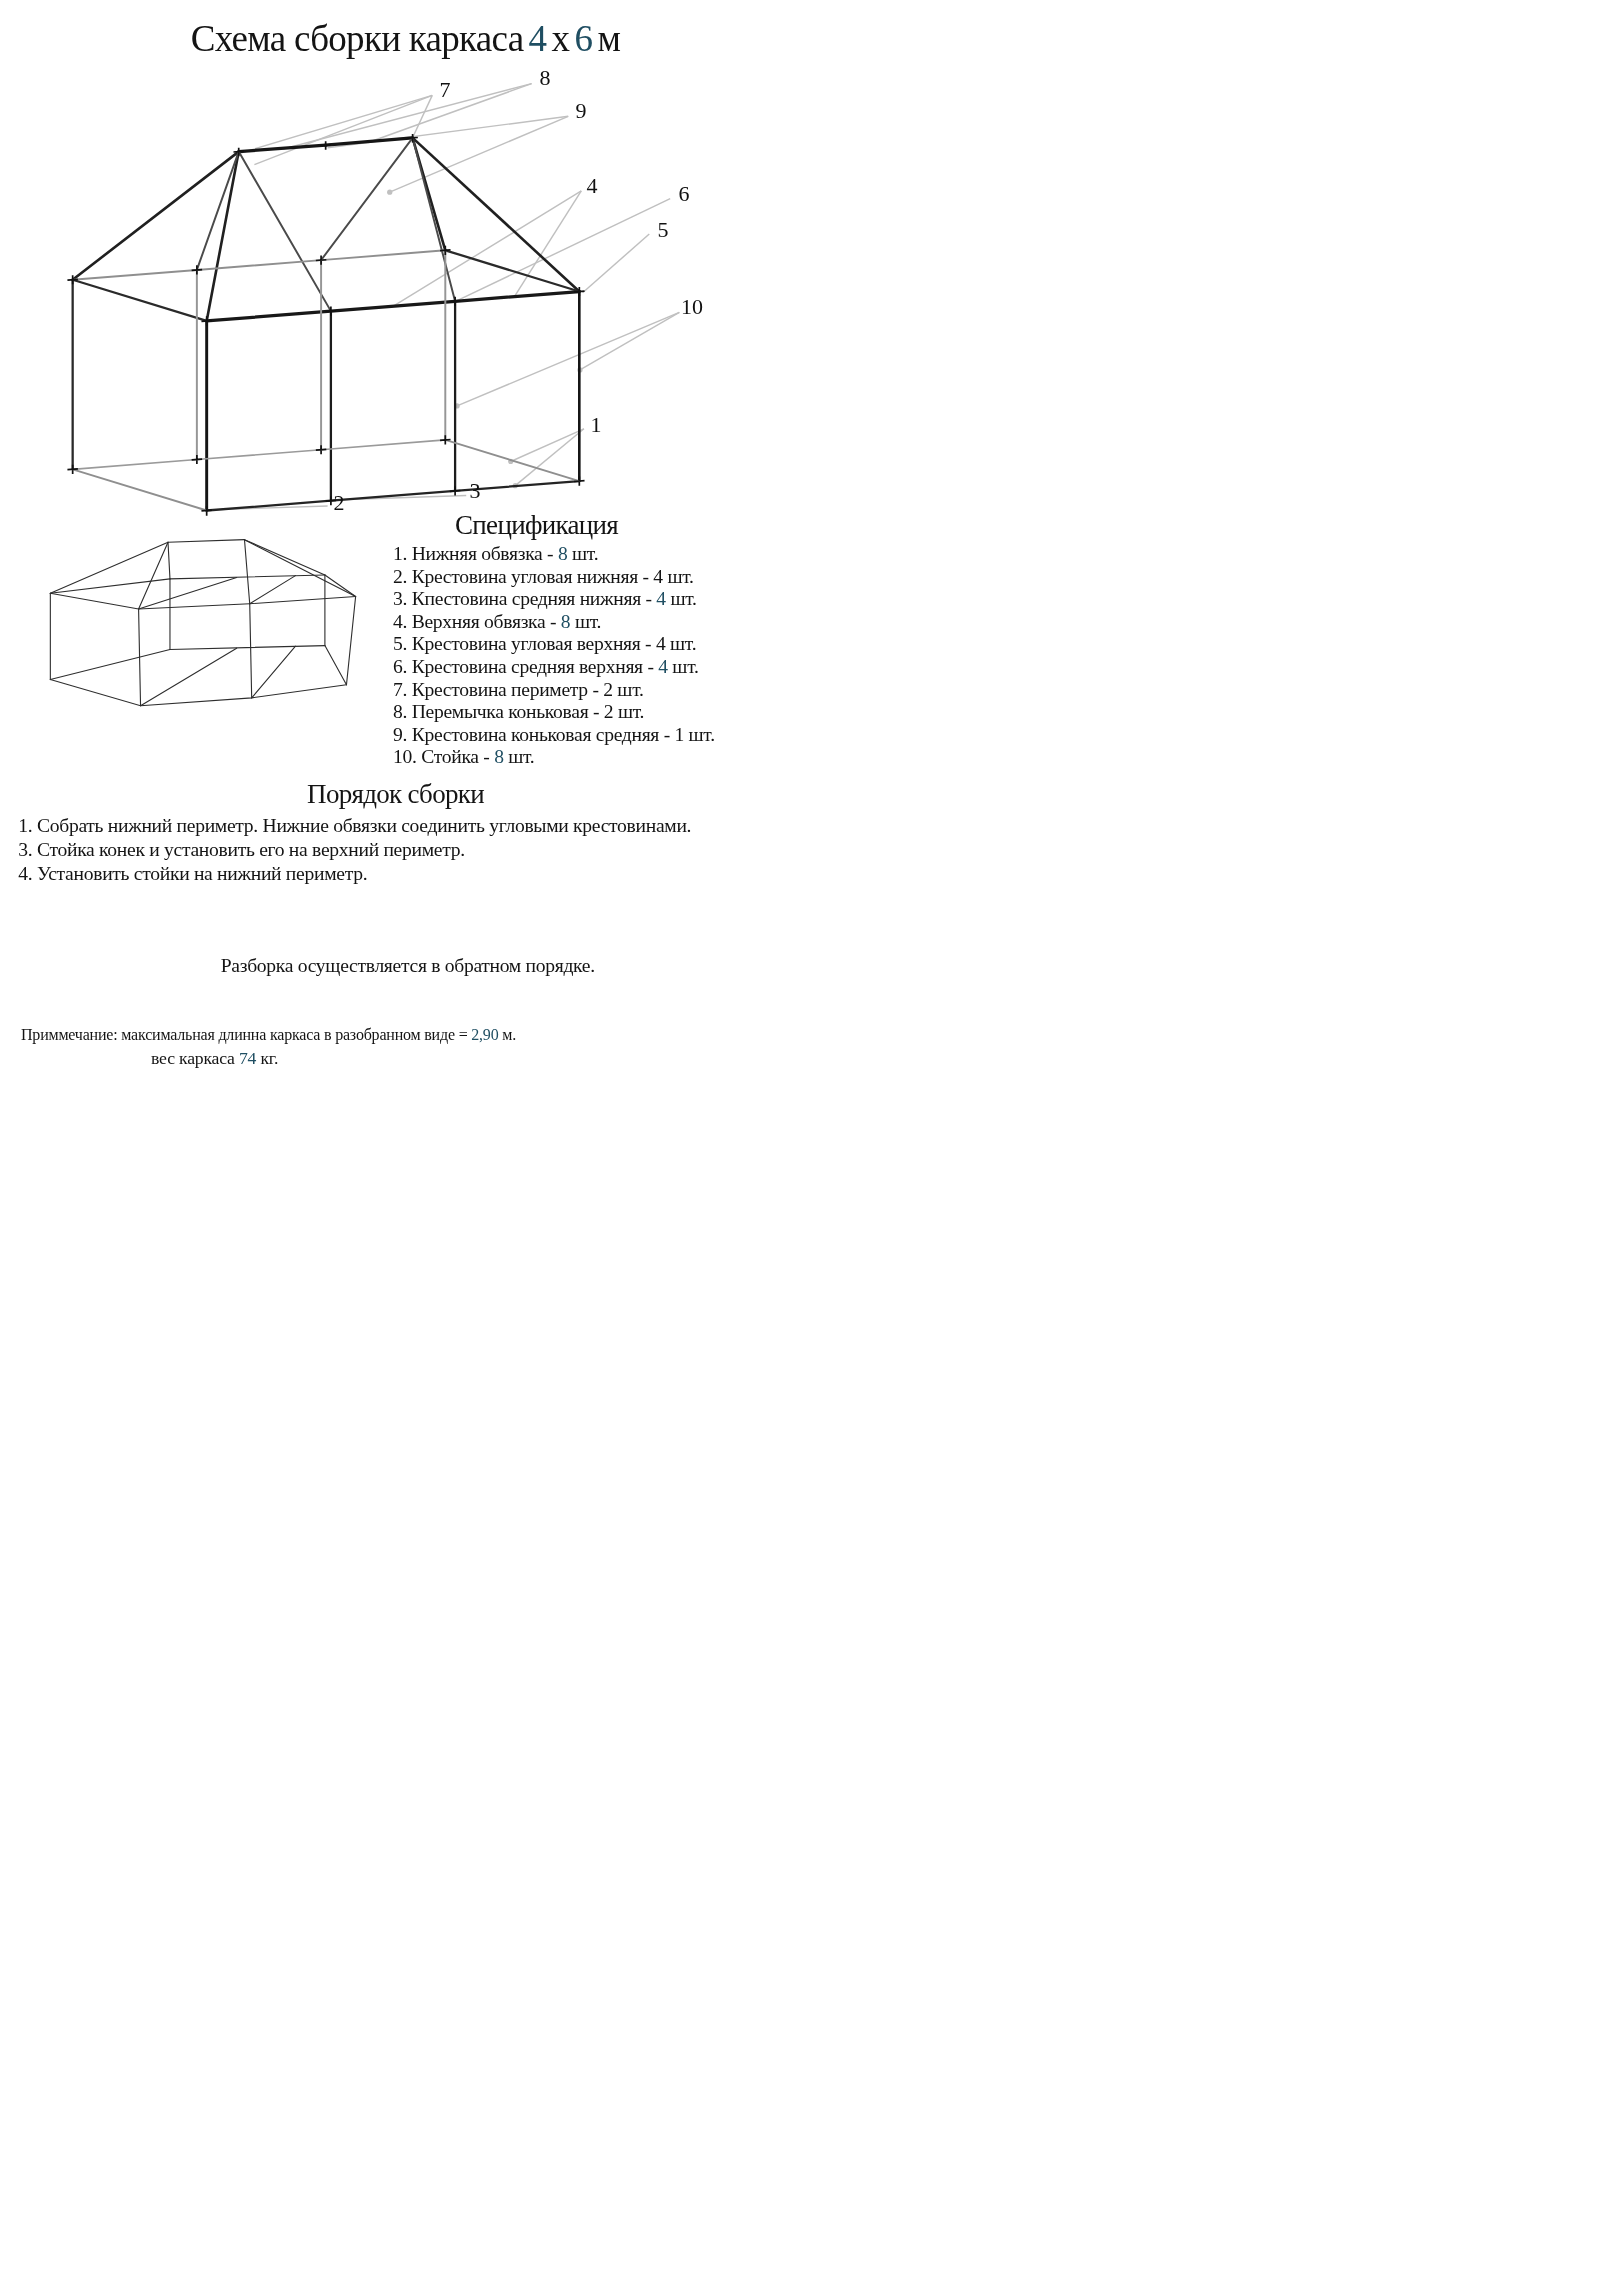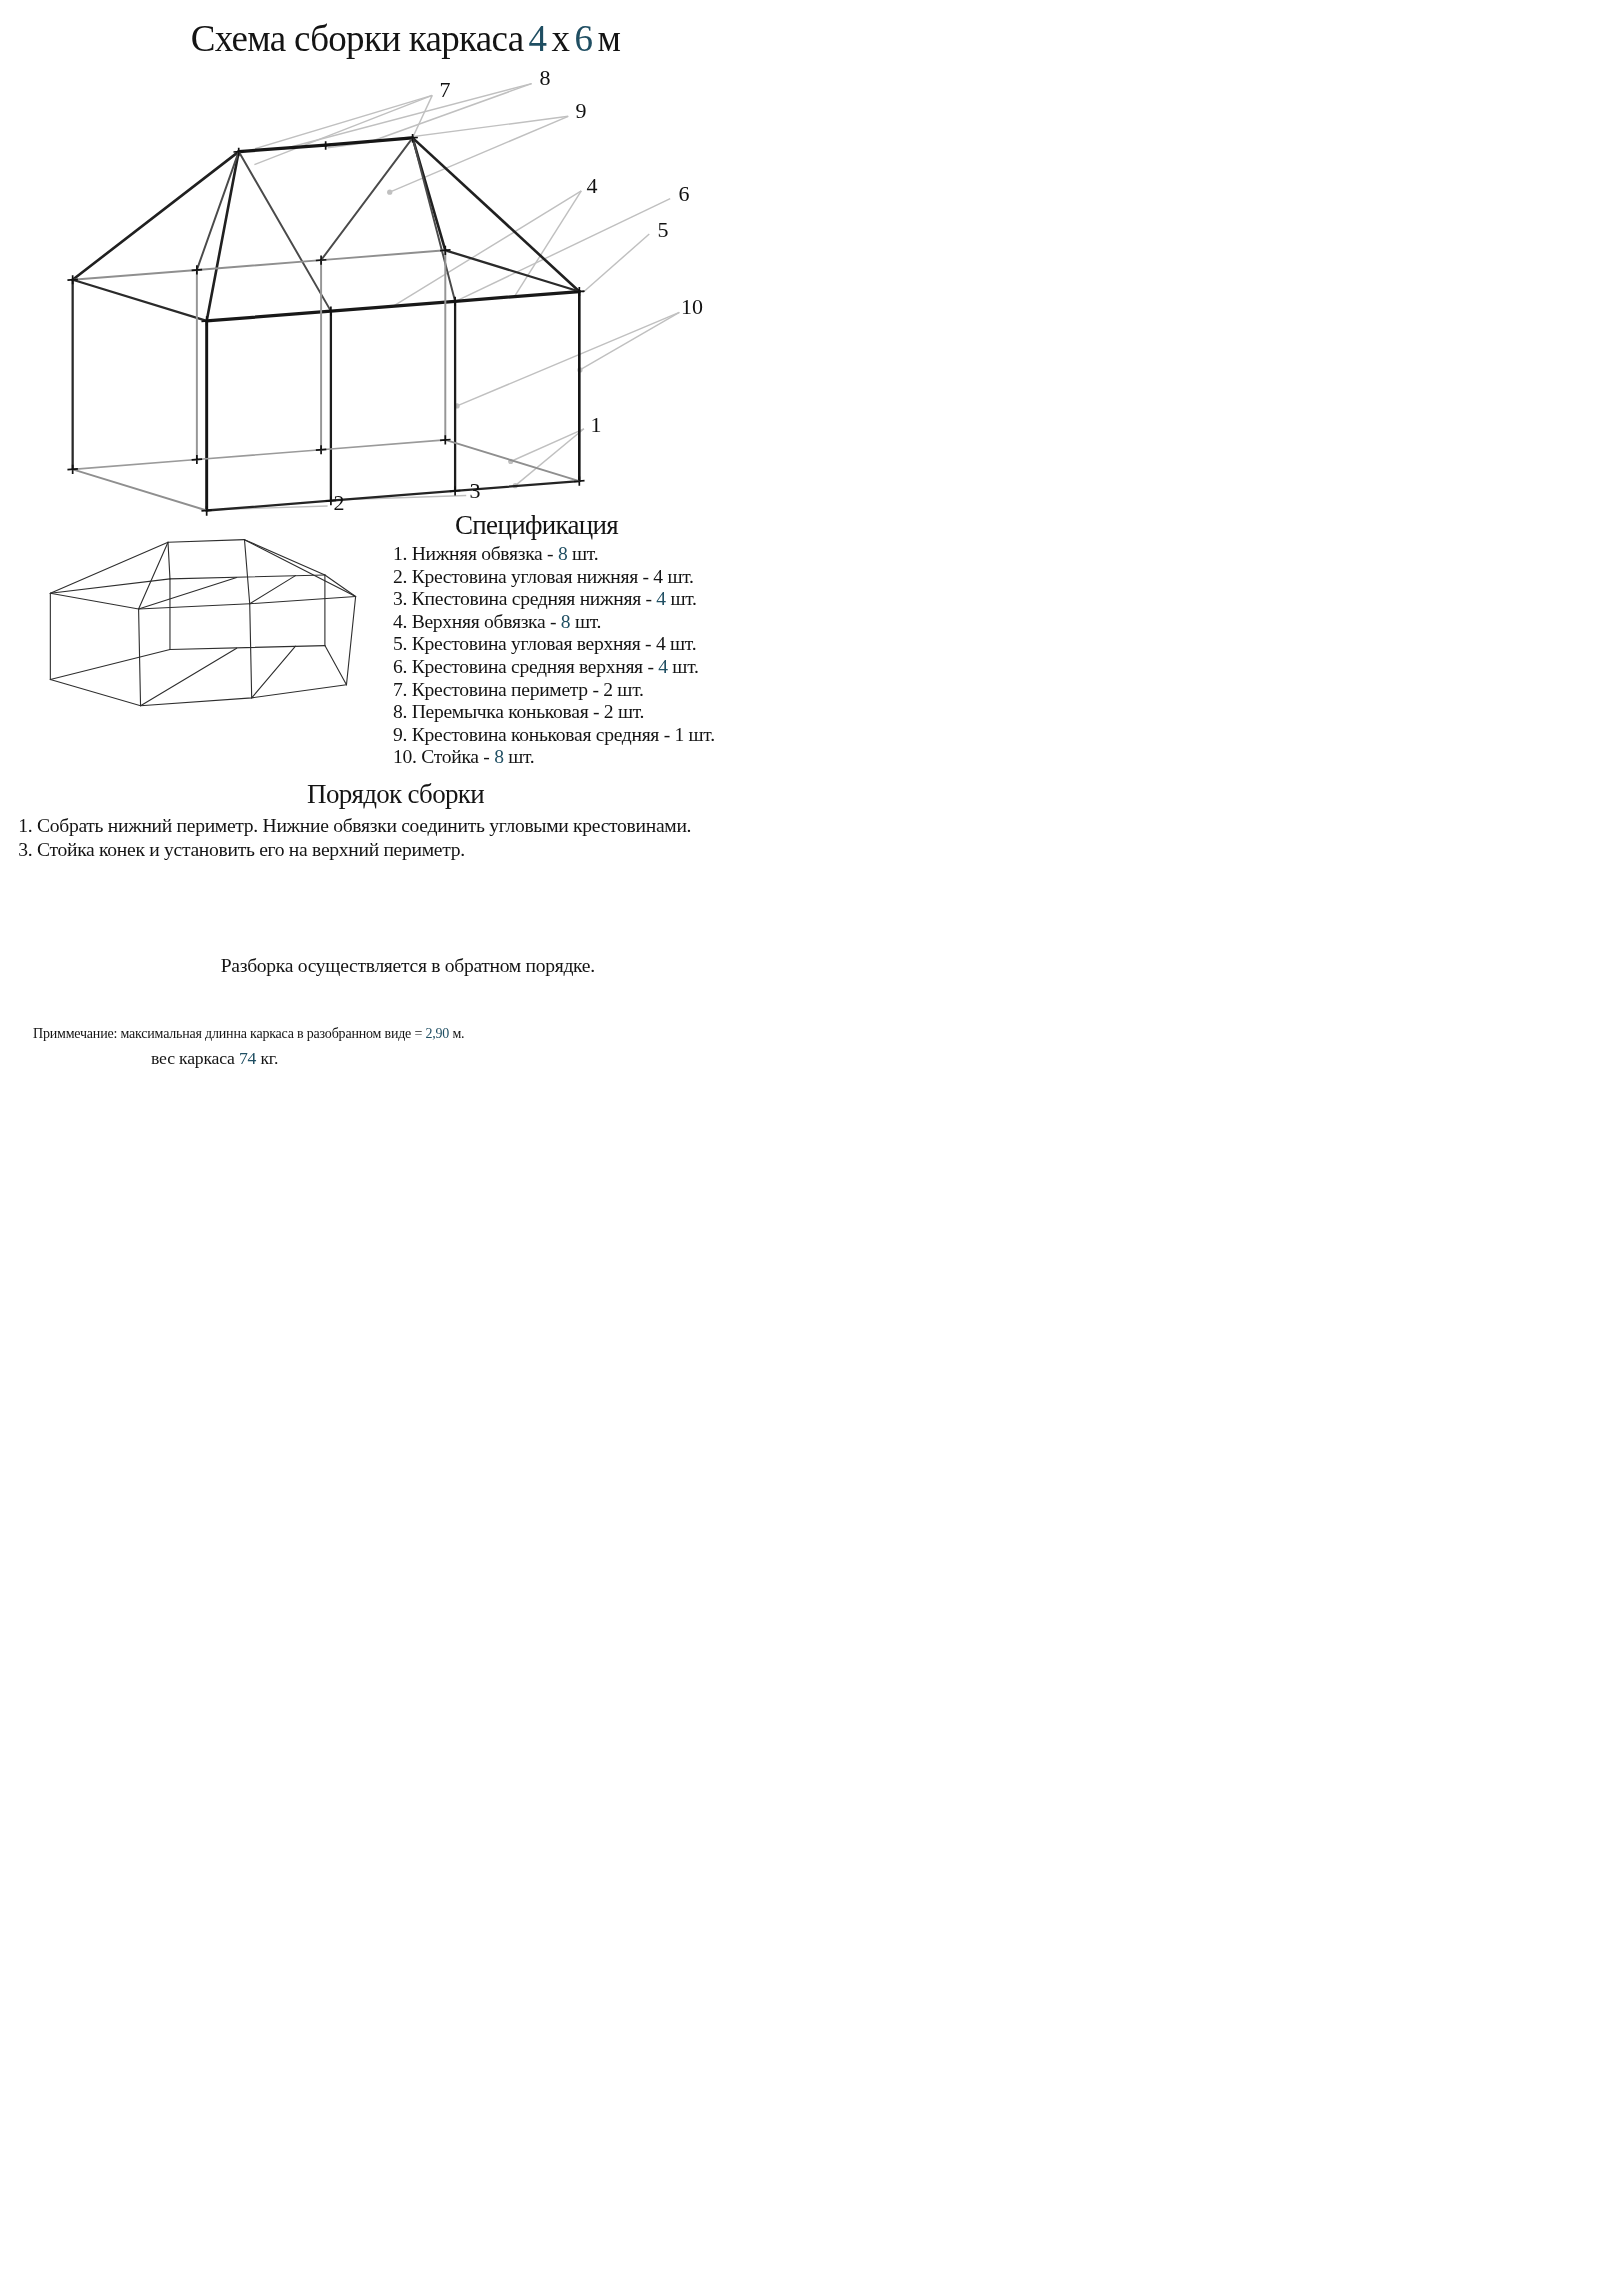--- a/index.html
+++ b/index.html
@@ -48,21 +48,21 @@
     font-size:19.6px;letter-spacing:-0.3px;
   }
   .assembly-list li{height:24px;white-space:nowrap;}
   .disassembly{
     position:absolute;left:18.3px;top:955px;width:779px;
     font-size:19.6px;letter-spacing:-0.3px;text-align:center;
   }
   
   .note-line1{
     position:absolute;left:21px;top:1026px;width:779px;
-    font-size:14px;letter-spacing:-0.2px;white-space:nowrap;margin-left:12px;
+    font-size:16px;letter-spacing:-0.2px;white-space:nowrap;
   }
   .note-line2{
     position:absolute;left:151px;top:1048px;width:589px;
     font-size:17.7px;letter-spacing:-0.2px;white-space:nowrap;
   }
 </style>
 </head>
 <body>
 
 <div class="doc-title">
@@ -225,20 +225,21 @@
   <li><span>7.</span><span> Крестовина периметр - </span><span>2</span><span> шт.</span></li>
   <li><span>8.</span><span> Перемычка коньковая - </span><span>2</span><span> шт.</span></li>
   <li><span>9.</span><span> Крестовина коньковая средняя - </span><span>1</span><span> шт.</span></li>
   <li><span>10.</span><span> Стойка - </span><span class="accent">8</span><span> шт.</span></li>
 </ul>
 
 <div class="assembly-heading">Порядок сборки</div>
 <ul class="assembly-list">
   <li><span>1.</span><span> Собрать нижний периметр. Нижние обвязки соединить угловыми крестовинами.</span></li>
   <li><span>3.</span><span> Стойка конек и установить его на верхний периметр.</span></li>
+  <li><span>4.</span><span> Установить стойки на нижний периметр.</span></li>
 </ul>
 <div class="disassembly">Разборка осуществляется в обратном порядке.</div>
 
 <div class="note-line1">
   <span>Приммечание:</span><span> максимальная длинна каркаса в разобранном виде = </span><span class="accent">2,90</span><span> м.</span>
 </div>
 <div class="note-line2">
   <span>вес каркаса </span><span class="accent">74</span><span> кг.</span>
 </div>
 

